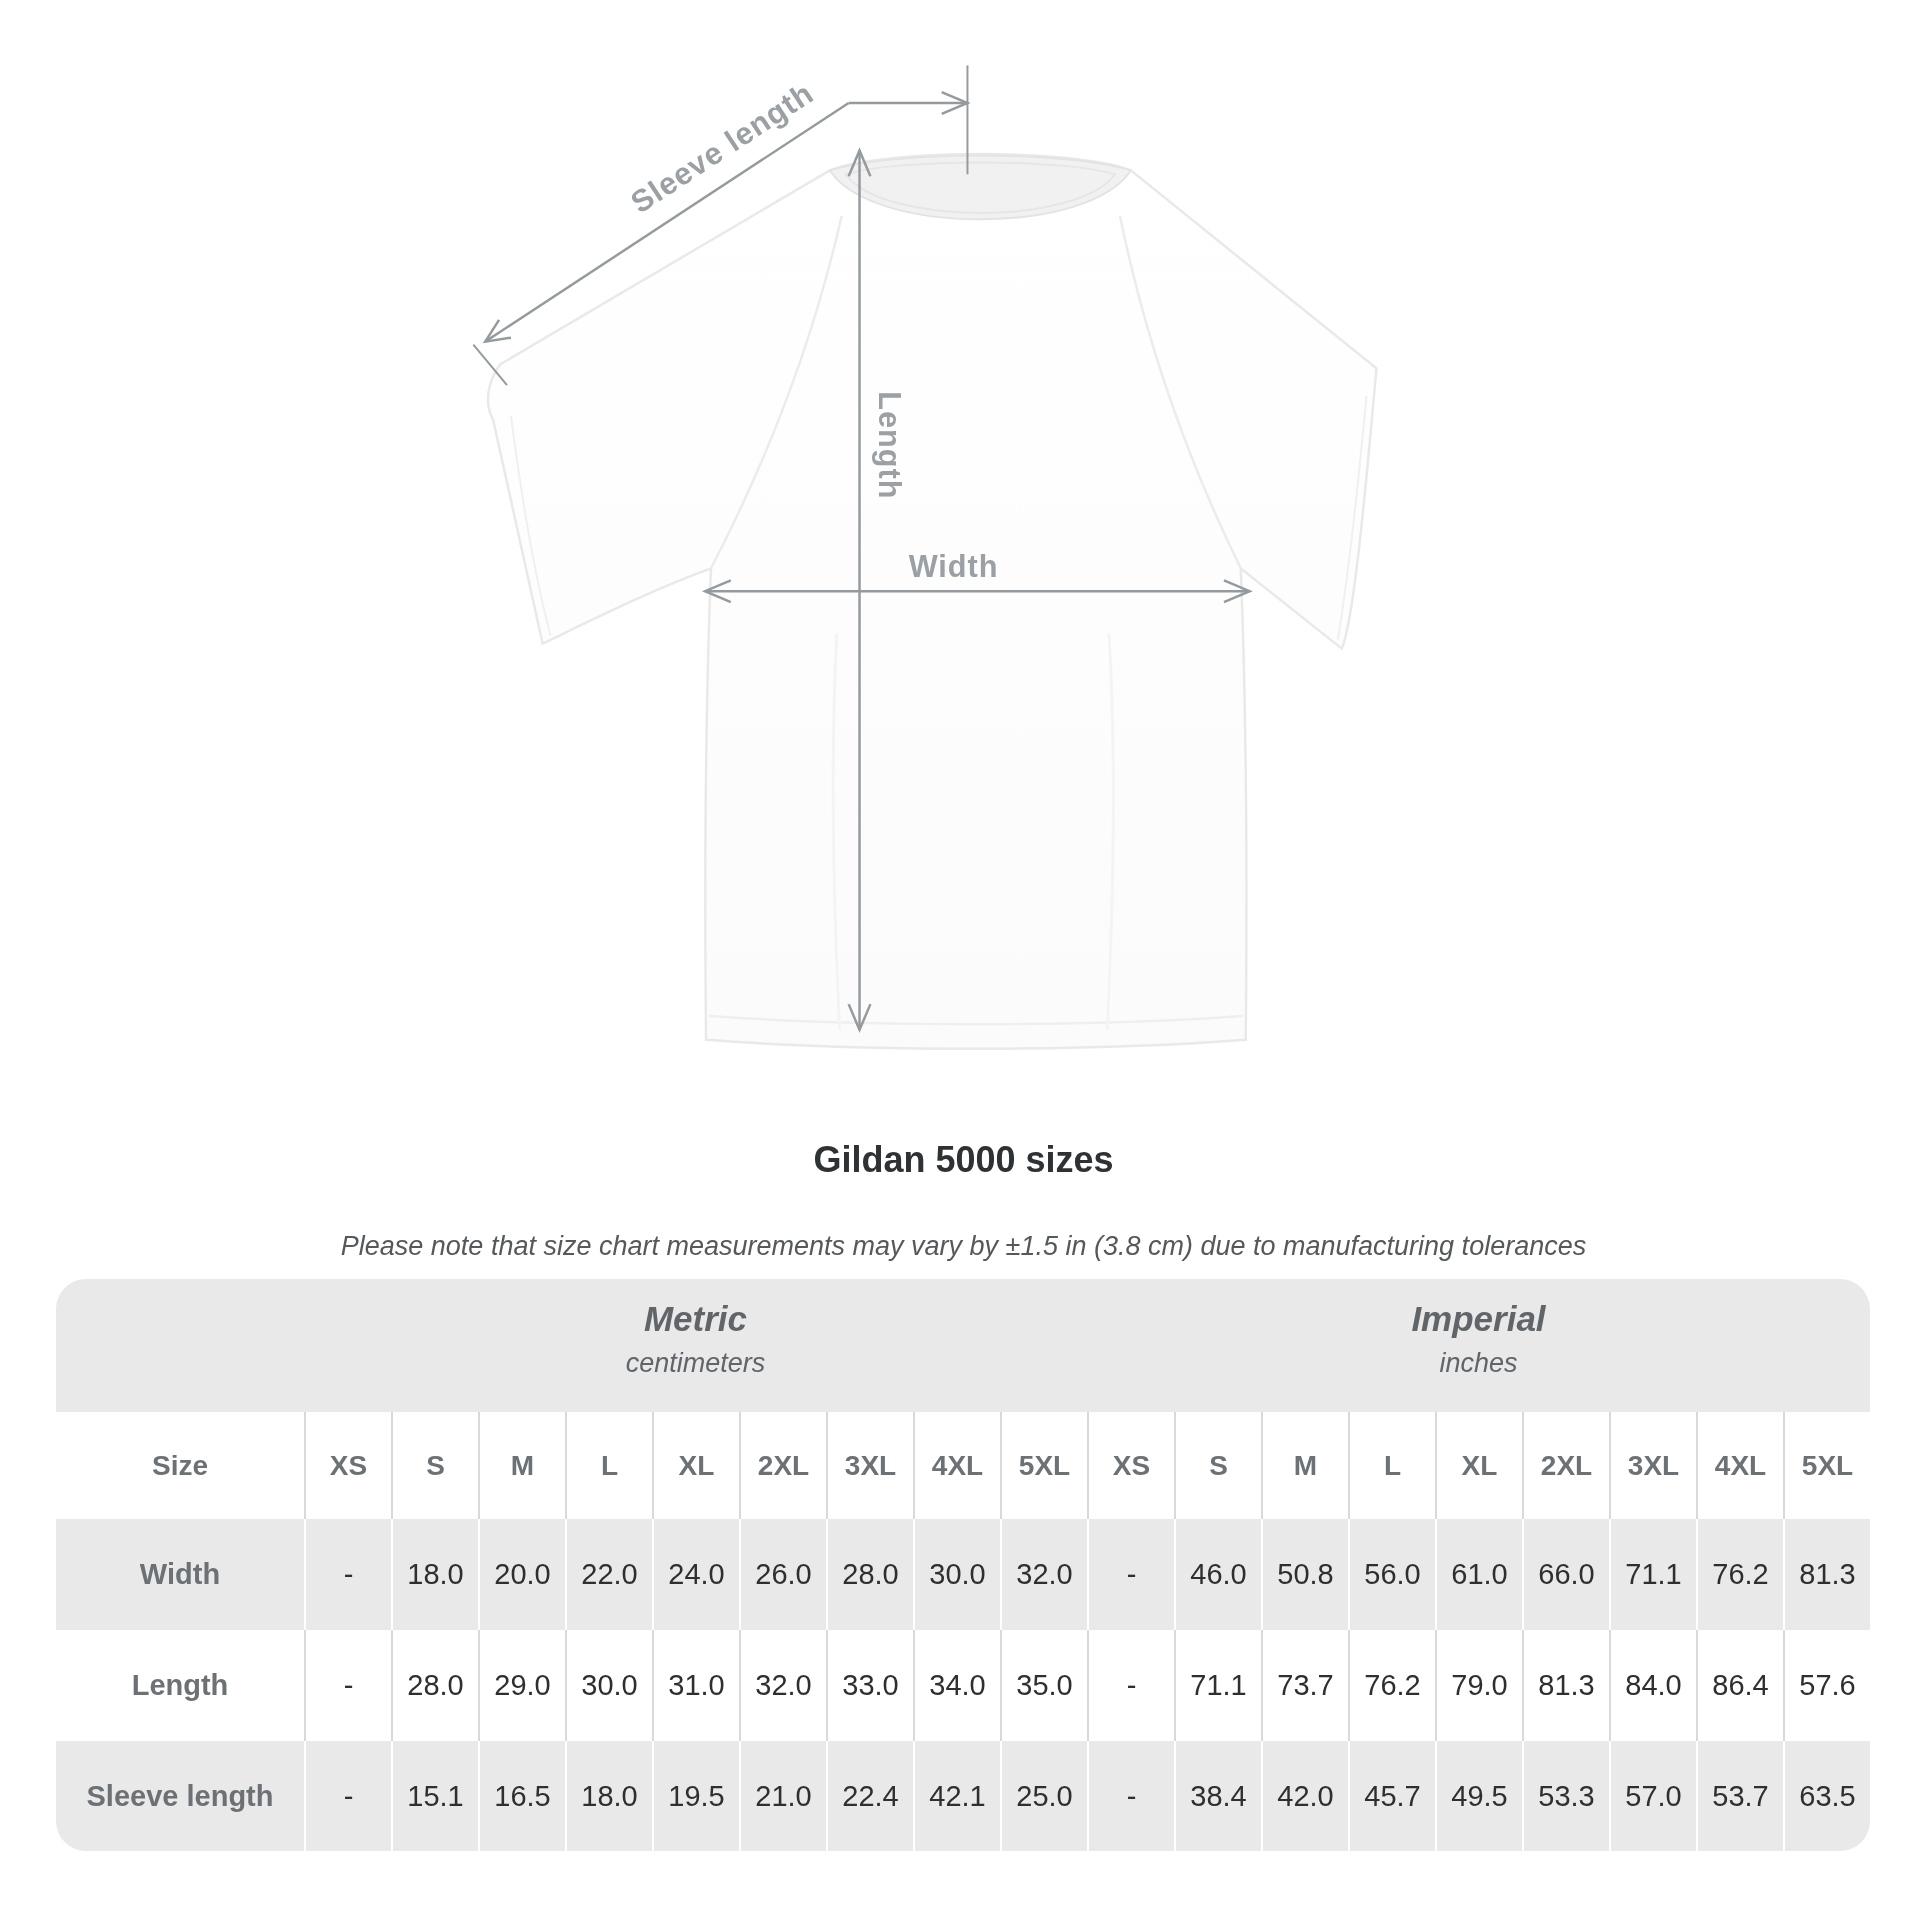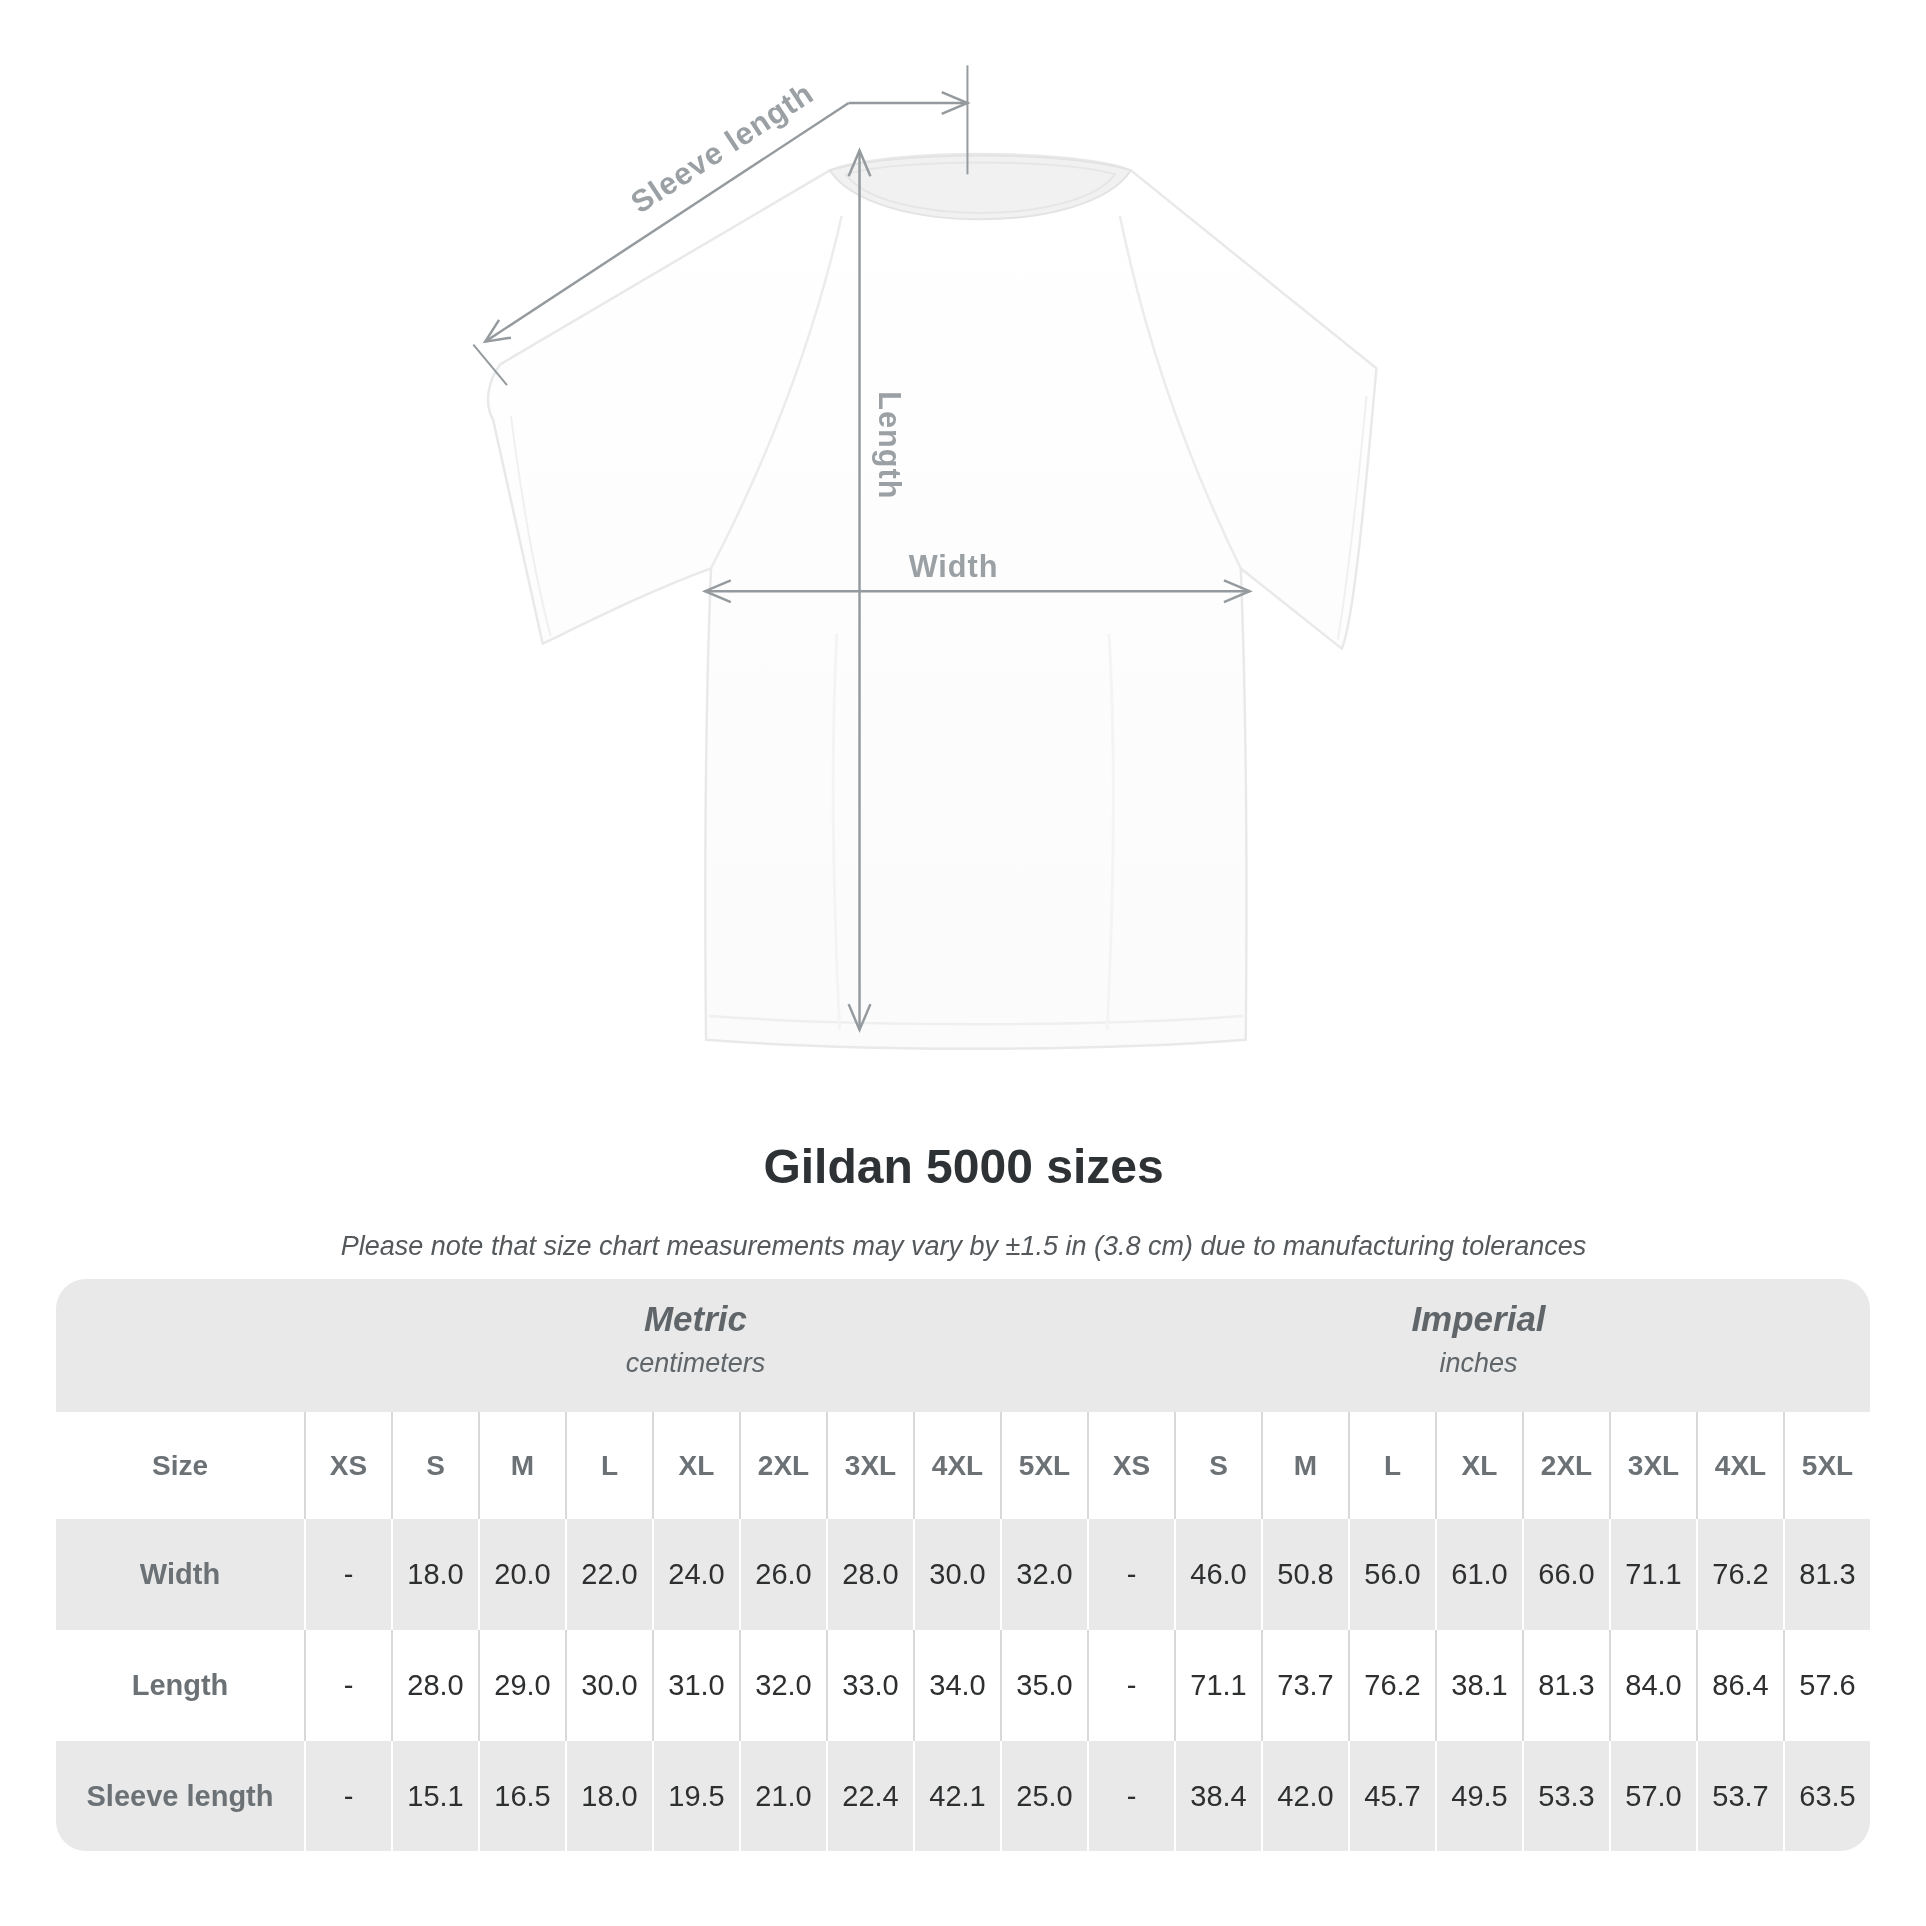--- a/index.html
+++ b/index.html
@@ -3,21 +3,21 @@
 <meta charset="utf-8">
 <style>
   html,body{margin:0;padding:0;background:#ffffff;}
   .page{position:relative;width:1927px;height:1927px;background:#ffffff;overflow:hidden;
         font-family:"Liberation Sans",sans-serif;}
   
   .tee-svg{position:absolute;left:0;top:0;}
   .dim-label{fill:#9aa0a3;font-weight:700;font-size:31px;letter-spacing:1px;}
   
   .title{position:absolute;left:0;top:1139px;width:100%;text-align:center;
-         font-size:48px;font-weight:700;color:#2f3234;}
+         font-size:36px;font-weight:700;color:#2f3234;}
   .subtitle{position:absolute;left:0;top:1231px;width:100%;text-align:center;
             font-style:italic;font-size:27px;color:#55595c;}
   
   .size-table{position:absolute;left:56px;top:1279px;width:1814px;height:572px;
               border-radius:30px;overflow:hidden;background:#ffffff;}
   .trow{display:grid;grid-template-columns:248px repeat(18,1fr);}
   .grow{display:grid;grid-template-columns:248px repeat(2,1fr);height:133px;background:#e9e9e9;}
   .group-cell{display:flex;flex-direction:column;align-items:center;justify-content:center;
               padding-bottom:14px;}
   .group-title{font-size:35px;font-weight:700;font-style:italic;color:#5f6569;}
@@ -170,21 +170,21 @@
           <div class="cell val vsep">30.0</div>
           <div class="cell val vsep">31.0</div>
           <div class="cell val vsep">32.0</div>
           <div class="cell val vsep">33.0</div>
           <div class="cell val vsep">34.0</div>
           <div class="cell val vsep">35.0</div>
           <div class="cell val vsep">-</div>
           <div class="cell val vsep">71.1</div>
           <div class="cell val vsep">73.7</div>
           <div class="cell val vsep">76.2</div>
-          <div class="cell val vsep">38.1</div>
+          <div class="cell val vsep">79.0</div>
           <div class="cell val vsep">81.3</div>
           <div class="cell val vsep">84.0</div>
           <div class="cell val vsep">86.4</div>
           <div class="cell val vsep">57.6</div>
         </div>
         <div class="trow drow gray">
           <div class="cell row-label">Sleeve length</div>
           <div class="cell val vsep">-</div>
           <div class="cell val vsep">15.1</div>
           <div class="cell val vsep">16.5</div>

